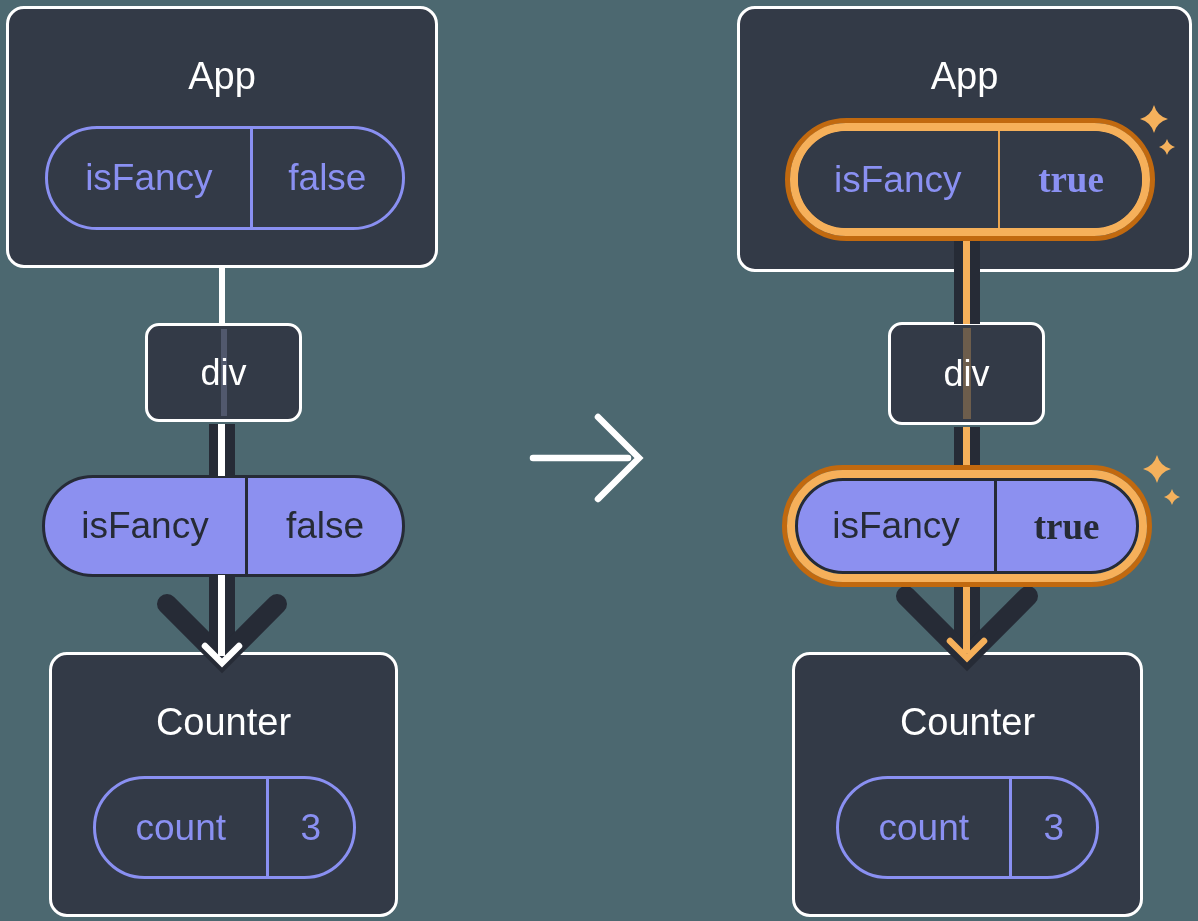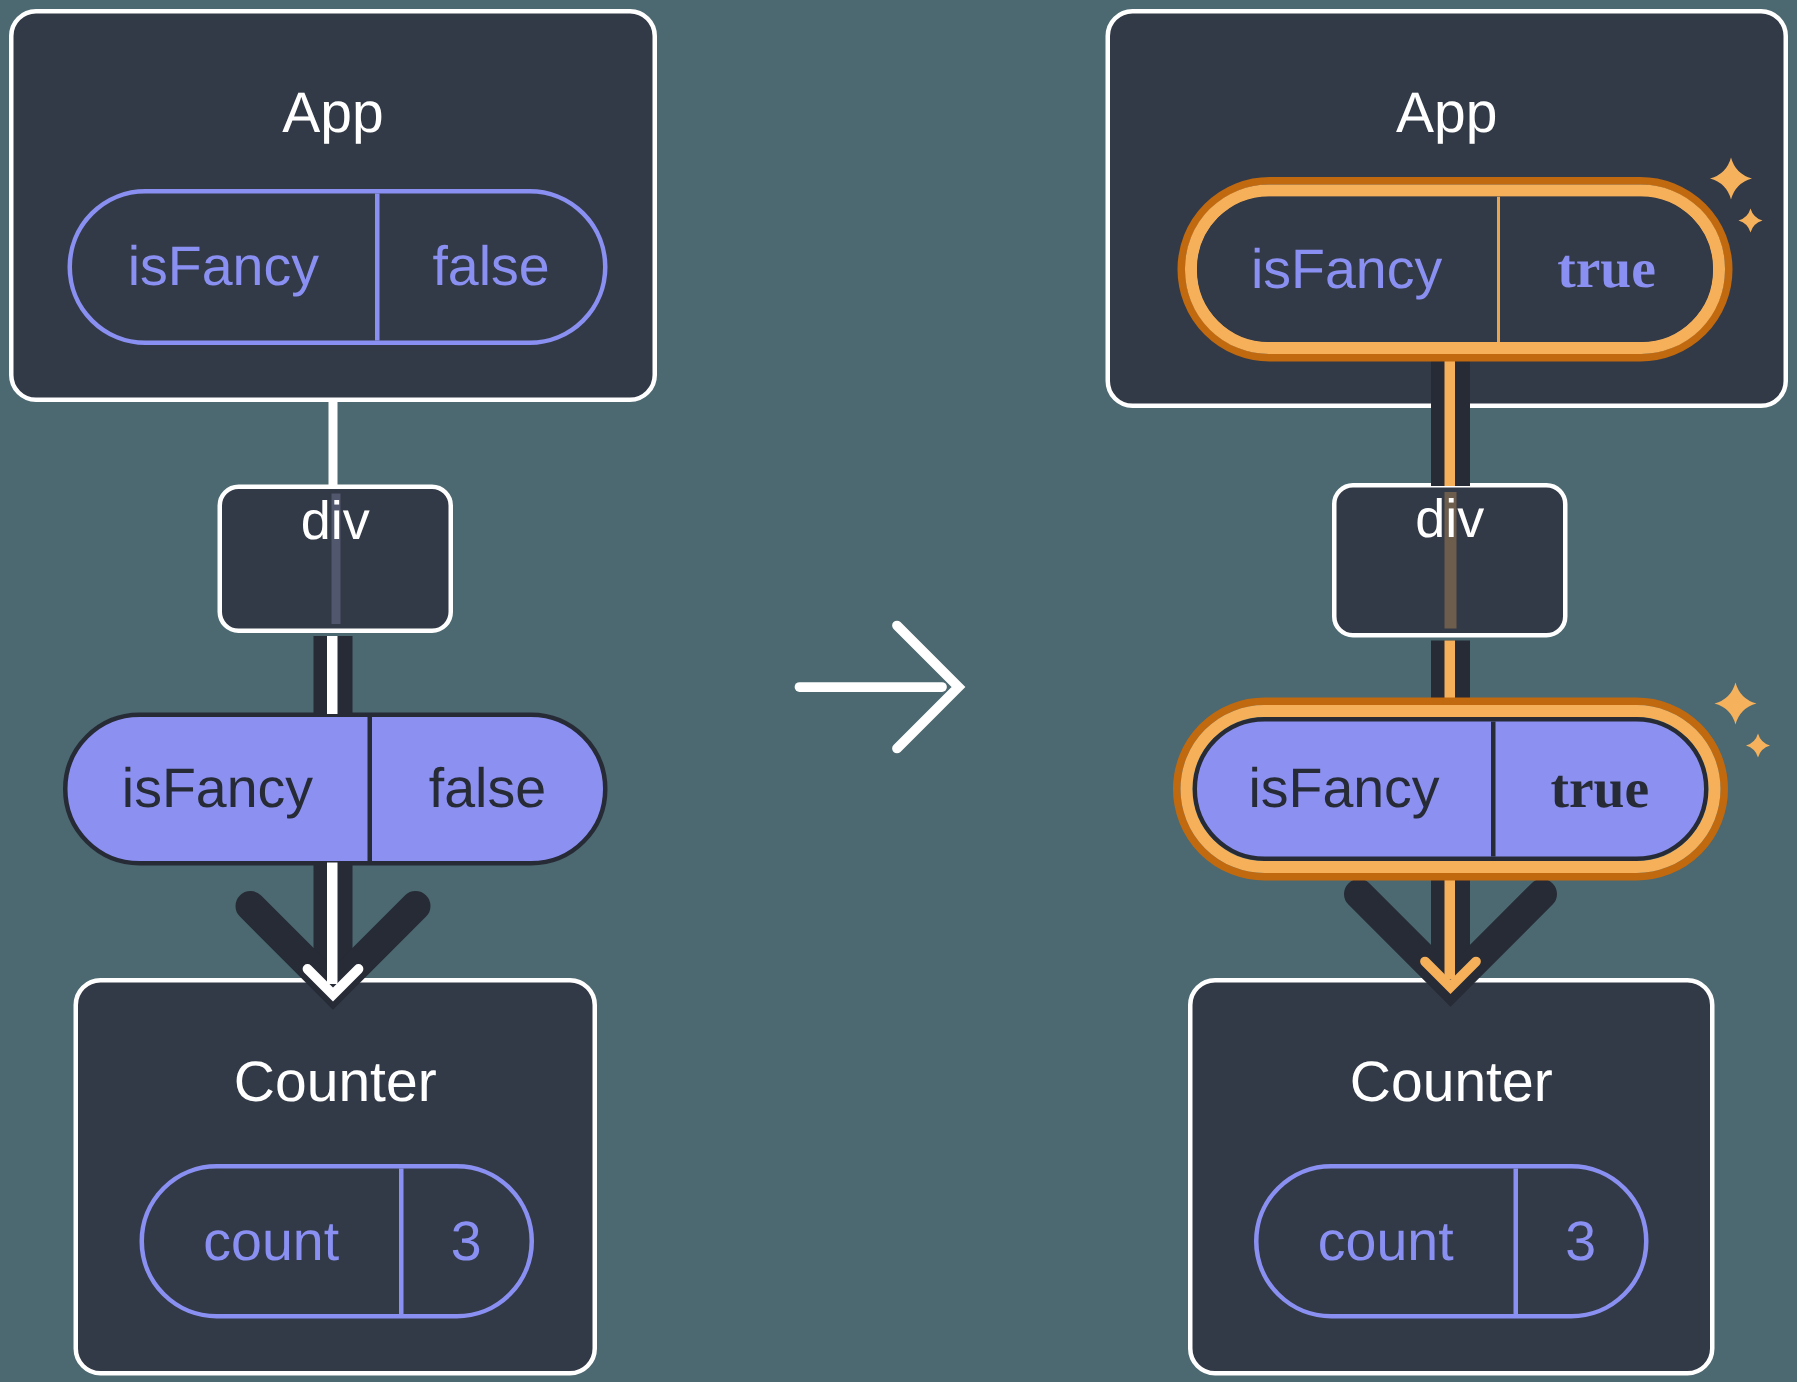--- a/index.html
+++ b/index.html
@@ -12,21 +12,21 @@
     padding-left:12px;
   }
   .card {
     position:absolute; background:var(--card,#333A47);
     border:3px solid var(--white,#fff); border-radius:18px;
   }
   .card-title {
     position:absolute; left:0; right:0; top:46px; text-align:center;
     font-size:38px; font-weight:500; color:var(--white,#fff);
   }
-  .div-card { border-radius:14px; display:flex; align-items:flex-start; justify-content:center; }
+  .div-card { border-radius:14px; display:flex; align-items:center; justify-content:center; }
   .div-label { font-size:36px; font-weight:500; color:var(--white,#fff); position:relative; z-index:1; }
   .ghost {
     position:absolute; top:3px; bottom:3px; left:50%; transform:translateX(-50%);
     width:6px; background:rgba(190,196,245,.22); z-index:0;
   }
   .ghost.warm { width:8px; background:rgba(246,176,90,.30); }
 
   .pill { position:absolute; display:flex; align-items:stretch; border-radius:60px; }
   .pill .cell { display:flex; align-items:center; justify-content:center; font-size:37px; }
   .pill .key { width:var(--split,57%); }

